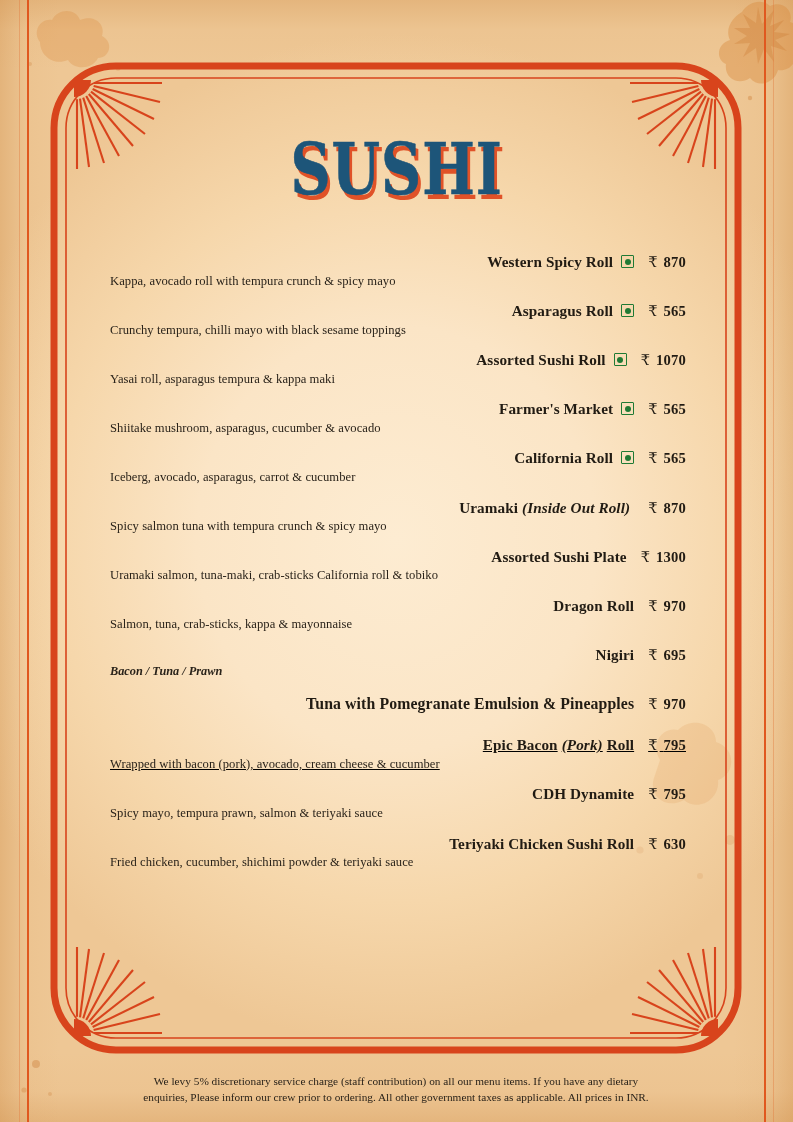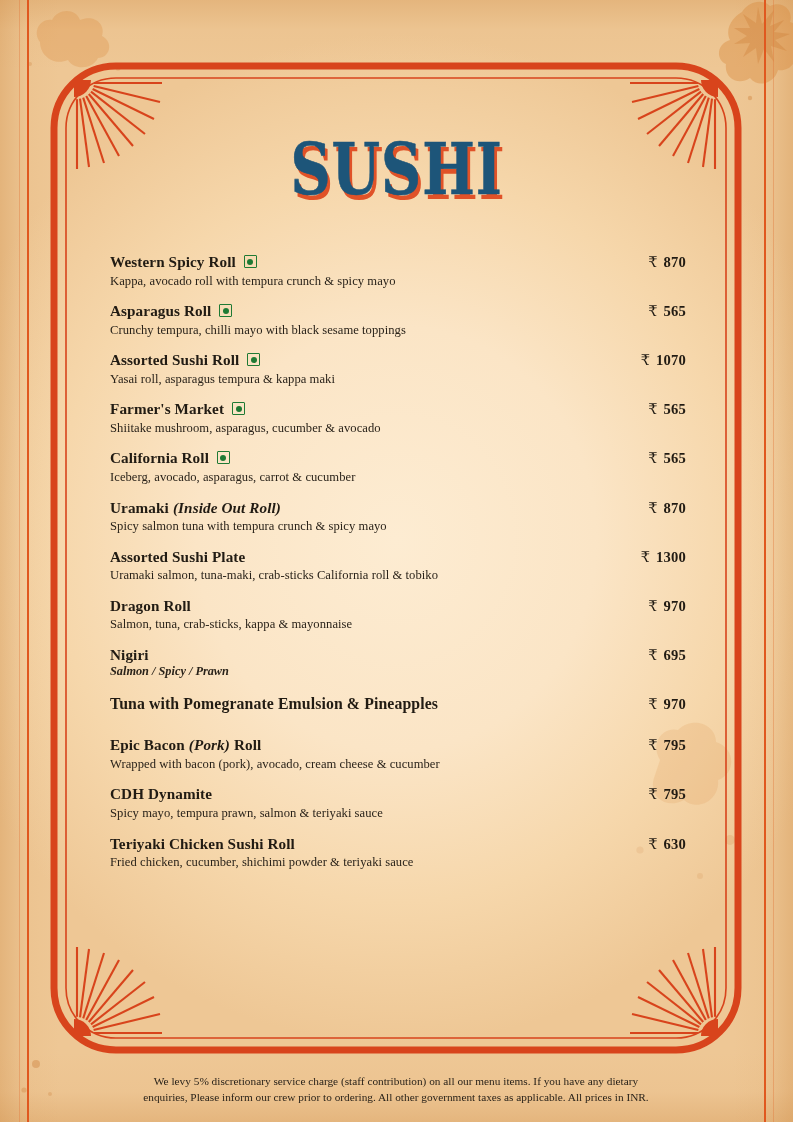--- a/index.html
+++ b/index.html
@@ -90,21 +90,21 @@
     width: 576px;
   }
 
   .item {
     position: relative;
     margin-bottom: 12.5px;
   }
   .item-head {
     display: flex;
     align-items: baseline;
-    justify-content: space-between;
+    justify-content: flex-end;
   }
   .item-name {
     font-size: 15.2px;
     font-weight: bold;
     color: #211b13;
     letter-spacing: 0.1px;
     line-height: 1.25;
     display: flex;
     align-items: center;
     flex: 0 1 auto;
@@ -359,31 +359,31 @@
           </div>
           <div class="item-desc">Salmon, tuna, crab-sticks, kappa &amp; mayonnaise</div>
         </div>
         <div class="item">
           <div class="item-head">
             <div class="item-name">
               <span>Nigiri</span>
             </div>
             <div class="item-price"><span class="cur">₹</span> <span>695</span></div>
           </div>
-          <div class="item-sub">Salmon / Spicy / Prawn</div>
+          <div class="item-sub">Bacon / Tuna / Prawn</div>
         </div>
         <div class="item" style="margin-top: 14px; margin-bottom: 22px;">
           <div class="item-head">
             <div class="item-name large">
               <span>Tuna with Pomegranate Emulsion &amp; Pineapples</span>
             </div>
             <div class="item-price"><span class="cur">₹</span> <span>970</span></div>
           </div>
         </div>
-        <div class="item" style="">
+        <div class="item" style=" text-decoration: underline;">
           <div class="item-head">
             <div class="item-name">
               <span>Epic Bacon</span>
               <span class="paren">(Pork)</span>
               <span>Roll</span>
             </div>
             <div class="item-price"><span class="cur">₹</span> <span>795</span></div>
           </div>
           <div class="item-desc">Wrapped with bacon (pork), avocado, cream cheese &amp; cucumber</div>
         </div>

